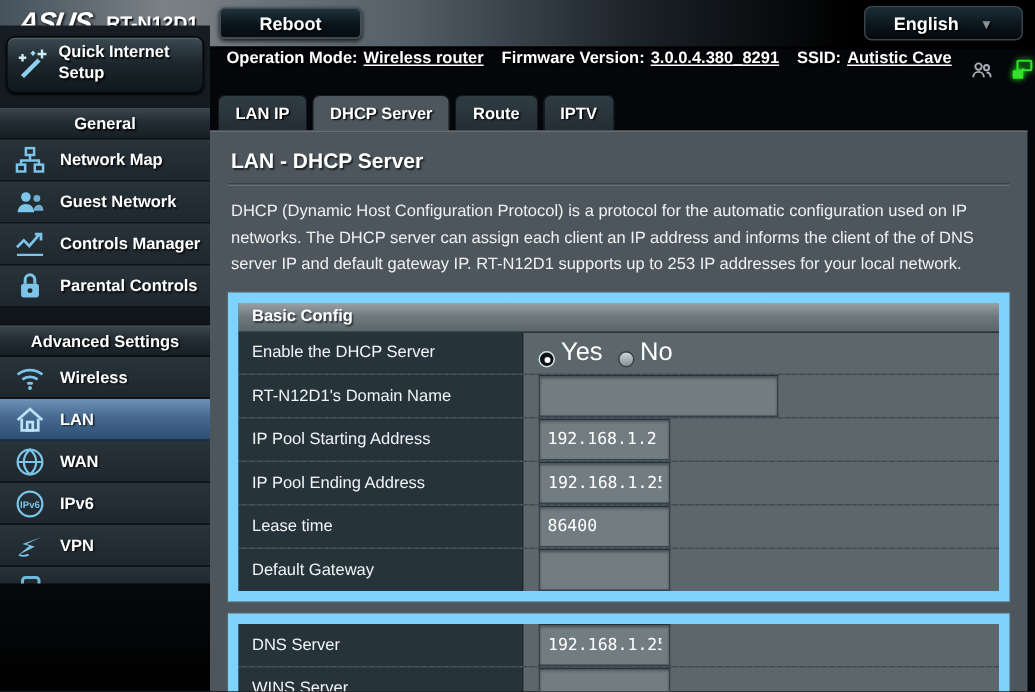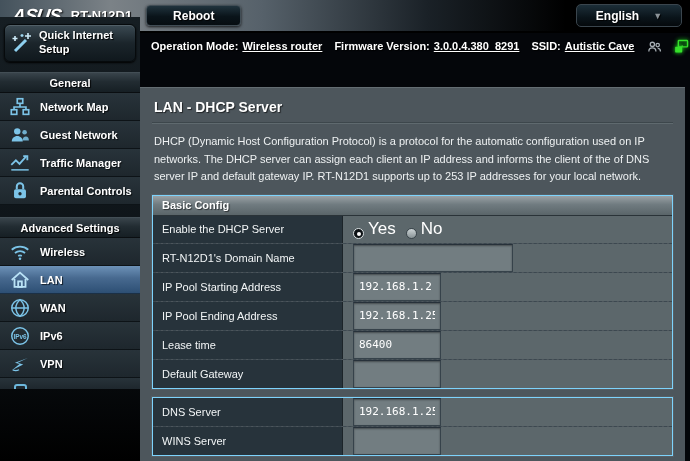--- a/index.html
+++ b/index.html
@@ -42,40 +42,40 @@
     background:linear-gradient(180deg,#28333a 0%,#1e272d 100%); border-bottom:1px solid #0d1317; }
   .side-item.selected { background:linear-gradient(180deg,#6d92b8 0%,#47698f 45%,#2d4f74 100%);
     border-bottom:1px solid #1b3046; }
   .side-icon { width:40px; display:flex; justify-content:center; align-items:center; }
   .side-label { color:#fff; font-weight:bold; font-size:11px; text-shadow:1px 1px 1px rgba(0,0,0,.7); }
   .side-item.partial { height:11px; border-bottom:none; align-items:flex-start; overflow:hidden; }
   .partial-glyph { margin:6px 0 0 14px; width:13px; height:10px; border:2px solid #6db8dd; border-radius:3px; }
 
   
   .content { position:absolute; top:33px; left:140px; right:0; bottom:0; background:#04060a; }
-  .infobar { height:26px; display:flex; align-items:center; padding:0 10px 0 11px; font-size:11px; color:#fff; white-space:nowrap; }
+  .infobar { height:26px; display:flex; padding:0 10px 0 11px; font-size:11px; color:#fff; white-space:nowrap; }
   .ib-label { font-weight:bold; margin-right:4px; text-shadow:1px 1px 1px #000; }
   .ib-link { font-weight:bold; text-decoration:underline; margin-right:12px; cursor:pointer; text-shadow:1px 1px 1px #000; }
   .ib-icons { margin-left:auto; display:flex; align-items:center; gap:10px; }
   .ib-icons svg { cursor:pointer; }
 
   .tabsrow { height:28px; display:flex; align-items:flex-end; padding-left:5px; }
   .tab { padding:6px 11px 5px; font-size:11px; font-weight:bold; color:#fff; cursor:pointer;
     background:linear-gradient(180deg,#303c44 0%,#232d33 100%);
     border:1px solid #10161a; border-bottom:none; border-radius:5px 5px 0 0; margin-right:3px;
     text-shadow:1px 1px 1px #000; }
   .tab.active { background:#4d565c; }
 
   .panel { position:absolute; top:54px; left:0; right:5px; bottom:0; background:#4d565c;
     border-top:1px solid #646d72; padding:9px 12px 0 12px; }
   .page-title { color:#fff; font-weight:bold; font-size:14px; padding:2px 0 7px 2px; text-shadow:1px 1px 1px rgba(0,0,0,.6); }
   .title-divider { height:2px; background:linear-gradient(180deg,#2c353a,#707b80); margin-bottom:9px; }
   .desc { color:#eef1f2; font-size:11px; line-height:1.6; margin-bottom:9px; padding-left:2px; }
 
-  .cfg-table { border:1px solid #7dd3fc; margin-bottom:8px; box-shadow:0 0 0 1px rgba(255,255,255,.06); }
+  .cfg-table { border:7px solid #7dd3fc; margin-bottom:8px; box-shadow:0 0 0 1px rgba(255,255,255,.06); }
   .cfg-head { padding:3px 9px 4px; font-size:11px; font-weight:bold; color:#fff;
     background:linear-gradient(180deg,#9aa1a5 0%,#707b80 45%,#5a6569 100%);
     border-bottom:1px solid #2a3338; text-shadow:1px 1px 1px rgba(0,0,0,.55); }
   .cfg-row { display:flex; min-height:28px; border-bottom:1px dashed #3c4850; }
   .cfg-row:last-child { border-bottom:none; }
   .cfg-label { width:190px; background:#27333b; color:#f2f5f6; font-size:11px; padding:0 9px;
     display:flex; align-items:center; border-right:1px solid #1c2429; }
   .cfg-value { flex:1; background:#5c676b; padding:0 10px; display:flex; align-items:center; }
   .txt-input { height:28px; background:#727d81; border:1px solid #36424a; border-top-color:#27313a;
     box-shadow:inset 0 1px 2px rgba(0,0,0,.4); color:#fff; font-family:"DejaVu Sans Mono", monospace;
@@ -140,21 +140,21 @@
       <span class="side-label">Guest Network</span>
     </div>
     <div class="side-item">
       <span class="side-icon">
         <svg width="22" height="22" viewBox="0 0 24 24" fill="none" stroke="#7cc4e8" stroke-width="2">
             <path d="M2.5 14l5-5 4 4 7.5-8.5"></path>
             <path d="M15.5 4.5H20V9"></path>
             <path d="M2.5 19.5h19" stroke-width="1.6"></path>
           </svg>
       </span>
-      <span class="side-label">Traffic Manager</span>
+      <span class="side-label">Controls Manager</span>
     </div>
     <div class="side-item">
       <span class="side-icon">
         <svg width="22" height="22" viewBox="0 0 24 24">
             <rect x="5.5" y="10" width="13" height="10" rx="2" fill="#7cc4e8"></rect>
             <path d="M8.5 10V7a3.5 3.5 0 0 1 7 0v3" fill="none" stroke="#7cc4e8" stroke-width="2.2"></path>
             <circle cx="12" cy="15" r="1.8" fill="#1d2a31"></circle>
           </svg>
       </span>
       <span class="side-label">Parental Controls</span>
@@ -232,20 +232,26 @@
             <path d="M16.5 14.6c2.4 0 3.9 1.8 3.9 4.4"></path>
           </svg>
         <svg width="17" height="17" viewBox="0 0 24 24" style="filter:drop-shadow(0 0 2px #2f2)">
             <rect x="7.5" y="3.5" width="13" height="9" rx="1" fill="none" stroke="#35e02a" stroke-width="2"></rect>
             <rect x="3" y="12.5" width="10" height="8" rx="1" fill="#35e02a"></rect>
             <path d="M13 12.5v-2" stroke="#35e02a" stroke-width="2"></path>
           </svg>
       </span>
     </div>
 
+    <div class="tabsrow">
+      <div class="tab">LAN IP</div>
+      <div class="tab active">DHCP Server</div>
+      <div class="tab">Route</div>
+      <div class="tab">IPTV</div>
+    </div>
 
     <div class="panel">
       <div class="page-title">LAN - DHCP Server</div>
       <div class="title-divider"></div>
       <div class="desc">DHCP (Dynamic Host Configuration Protocol) is a protocol for the automatic configuration used on IP networks. The DHCP server can assign each client an IP address and informs the client of the of DNS server IP and default gateway IP. RT-N12D1 supports up to 253 IP addresses for your local network.</div>
 
       <div class="cfg-table">
         <div class="cfg-head">Basic Config</div>
 
         <div class="cfg-row">

